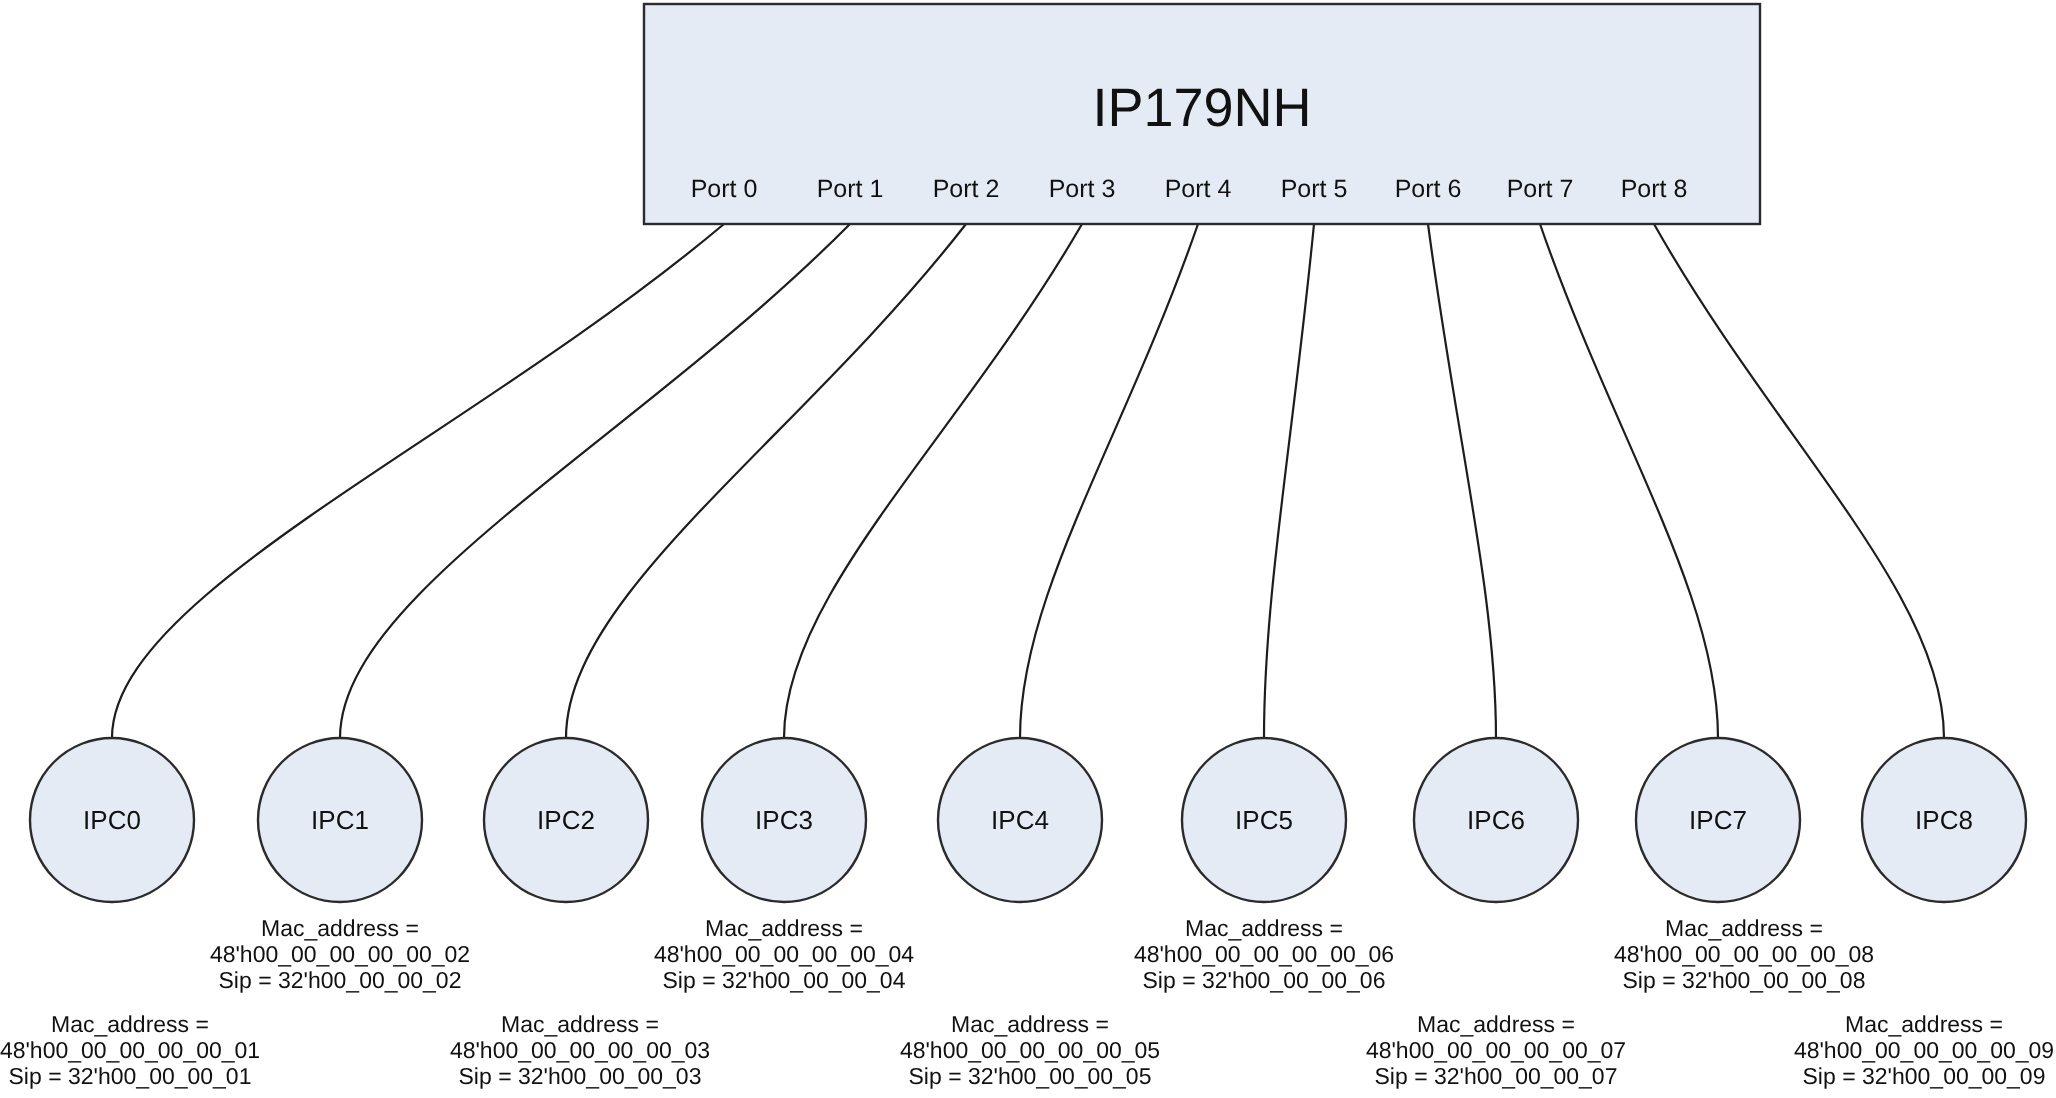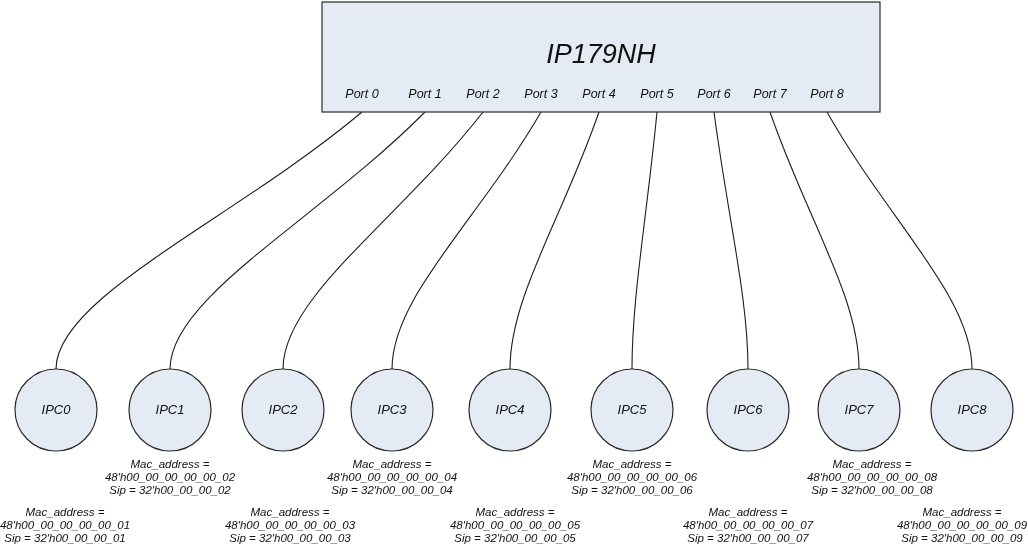--- a/index.html
+++ b/index.html
@@ -15,21 +15,20 @@
     overflow: hidden;
     font-family: "Liberation Sans", sans-serif;
     color: #111111;
   }
   #diagram-root {
     position: absolute;
     left: 0;
     top: 0;
     width: 1028px;
     height: 549px;
-    font-style: italic;
   }
   svg.canvas {
     position: absolute;
     left: 0;
     top: 0;
     width: 1028px;
     height: 549px;
     display: block;
   }
   .switch-rect {

